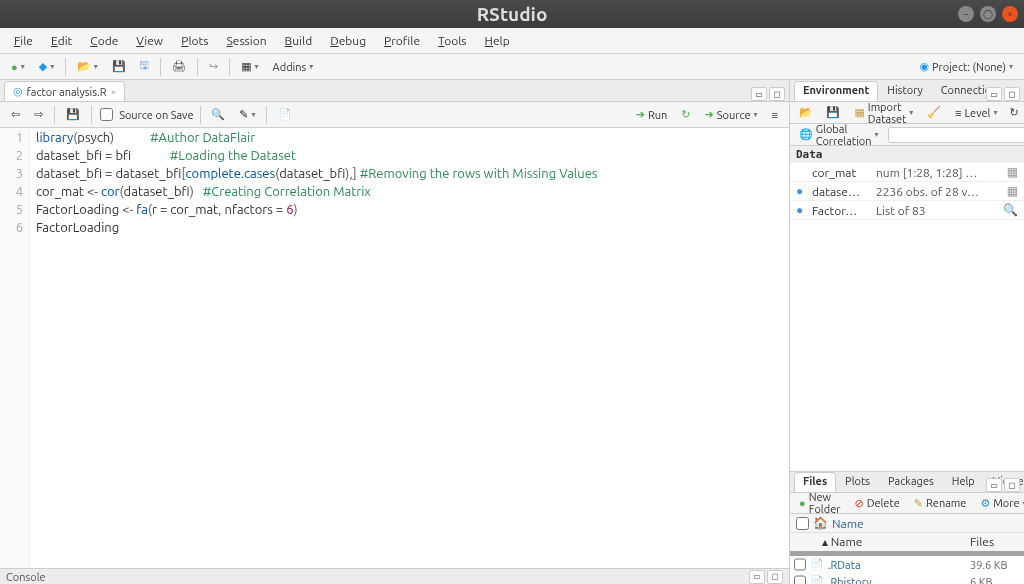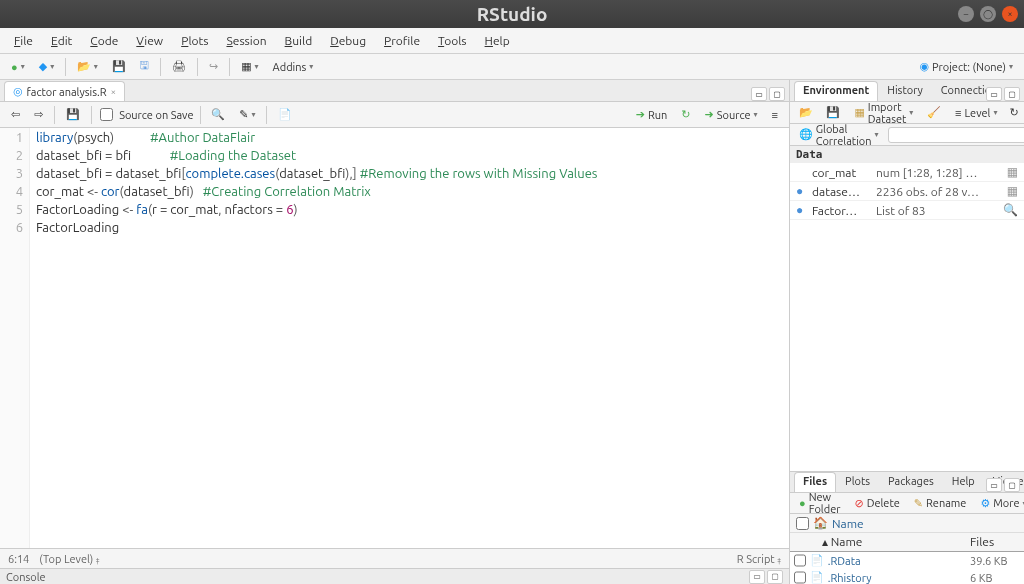--- a/index.html
+++ b/index.html
@@ -38,21 +38,21 @@
 .ptab { height: 20px; padding: 2px 8px; font-size: 11px; border: 1px solid transparent; border-bottom: none; border-radius: 4px 4px 0 0; }
 .ptab.active { background: #fff; border-color: #ccc; font-weight: bold; }
 .pane-toolbar { height: 22px; background: #f5f5f5; border-bottom: 1px solid #ccc; display: flex; align-items: center; padding: 0 4px; gap: 4px; font-size: 11px; }
 .env-body { background: #fff; flex: 1; overflow: auto; }
 .env-section { background: #eee; font-weight: bold; padding: 2px 6px; font-size: 11px; font-family: "DejaVu Sans Mono", monospace; }
 .env-row { display: flex; padding: 2px 6px; font-family: "DejaVu Sans Mono", monospace; font-size: 12px; align-items: center; gap: 4px; border-bottom: 1px solid #f0f0f0; }
 .env-row .name { width: 60px; overflow: hidden; text-overflow: ellipsis; white-space: nowrap; color: #333; }
 .env-row .val { flex: 1; overflow: hidden; text-overflow: ellipsis; white-space: nowrap; color: #555; }
 .env-row .icon { width: 12px; color: #4a90d9; }
 .files-body { background: #fff; flex: 1; font-size: 11px; }
-.files-header { display: flex; background: #f5f5f5; border-bottom: 1px solid #a3a3a3; padding: 2px 4px; }
+.files-header { display: flex; background: #f5f5f5; border-bottom: 5px solid #a3a3a3; padding: 2px 4px; }
 .files-header .col-name { flex: 1; } .files-header .col-size { width: 50px; }
 .file-row { display: flex; padding: 2px 4px; align-items: center; gap: 4px; }
 .file-row .cb { width: 12px; }
 .file-row .col-name { flex: 1; color: #2a6496; }
 .file-row .col-size { width: 50px; color: #666; }
 .breadcrumb { padding: 2px 6px; display: flex; align-items: center; gap: 4px; color: #2a6496; border-bottom: 1px solid #ddd; }
 .caret { font-size: 8px; color: #777; }
 </style>
 </head>
 <body>
@@ -158,25 +158,20 @@
       <div class="gutter" id="gutter">
           <div>1</div>
           <div>2</div>
           <div>3</div>
           <div>4</div>
           <div>5</div>
           <div>6</div>
         </div>
       <div class="code" id="code"><div><span class="c-fn">library</span><span class="c-op">(</span><span class="">psych</span><span class="c-op">)</span><span class="">            </span><span class="c-cm">#Author DataFlair</span></div><div><span class="">dataset_bfi </span><span class="c-op">=</span><span class=""> bfi</span><span class="">             </span><span class="c-cm">#Loading the Dataset</span></div><div><span class="">dataset_bfi </span><span class="c-op">=</span><span class=""> dataset_bfi</span><span class="c-op">[</span><span class="c-fn">complete.cases</span><span class="c-op">(</span><span class="">dataset_bfi</span><span class="c-op">)</span><span class="c-op">,</span><span class="c-op">]</span><span class=""> </span><span class="c-cm">#Removing the rows with Missing Values</span></div><div><span class="">cor_mat </span><span class="c-op">&lt;-</span><span class=""> </span><span class="c-fn">cor</span><span class="c-op">(</span><span class="">dataset_bfi</span><span class="c-op">)</span><span class="">   </span><span class="c-cm">#Creating Correlation Matrix</span></div><div><span class="">FactorLoading </span><span class="c-op">&lt;-</span><span class=""> </span><span class="c-fn">fa</span><span class="c-op">(</span><span class="">r </span><span class="c-op">=</span><span class=""> cor_mat</span><span class="c-op">,</span><span class=""> nfactors </span><span class="c-op">=</span><span class=""> </span><span class="c-num">6</span><span class="c-op">)</span></div><div><span class="">FactorLoading</span></div></div>
     </div>
-    <div class="editor-status">
-      <span>6:14</span>
-      <span style="margin-left:10px;"><span>(Top Level)</span> <span class="caret">‡</span></span>
-      <span class="right"><span>R Script</span> <span class="caret">‡</span></span>
-    </div>
     <div class="console-header">
       <span>Console</span>
       <div style="margin-left:auto;display:flex;gap:2px;">
         <div class="panel-btn">▭</div>
         <div class="panel-btn">▢</div>
       </div>
     </div>
   </div>
 
   <div class="right-pane">

